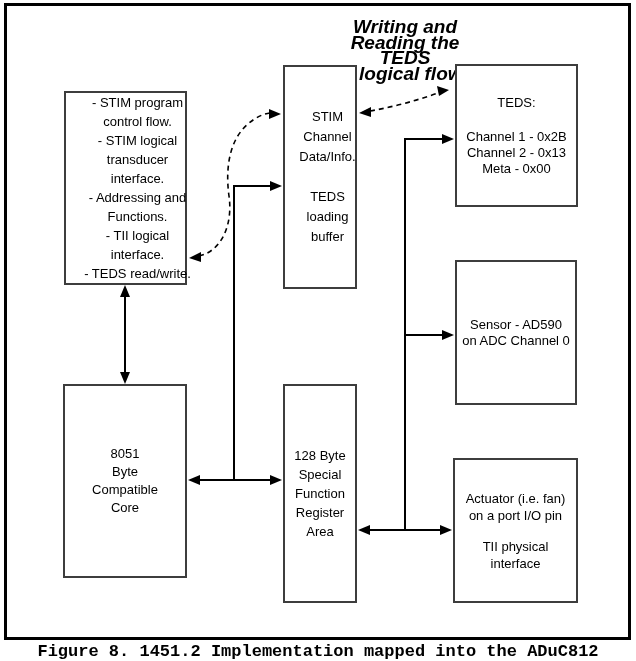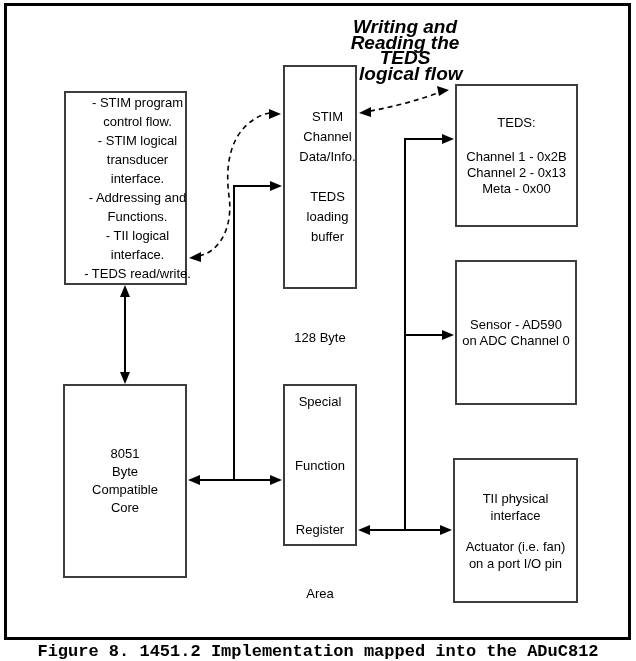--- a/index.html
+++ b/index.html
@@ -14,25 +14,25 @@
   .dbox{
     position:absolute;border:2px solid #3d3d3d;background:#fff;box-sizing:border-box;
     display:flex;flex-direction:column;align-items:center;justify-content:center;
     text-align:center;font-size:13px;line-height:19px;z-index:2;
   }
   .grp{display:block;}
   .ln{white-space:nowrap;}
   #box-stim-functions{left:64px;top:91px;width:123px;height:194px;line-height:19px;font-size:13px;padding-left:24px;}
   #box-stim-channel{left:283px;top:65px;width:74px;height:224px;line-height:20px;padding-left:15px;}
   #box-stim-channel .grp+.grp{margin-top:20px;}
-  #box-teds{left:455px;top:84px;width:123px;height:143px;line-height:16px;}
+  #box-teds{left:455px;top:64px;width:123px;height:143px;line-height:16px;}
   #box-teds .teds-title{margin-bottom:18px;}
   #box-sensor{left:455px;top:260px;width:122px;height:145px;line-height:16px;}
   #box-core{left:63px;top:384px;width:124px;height:194px;line-height:18px;}
-  #box-sfr{left:283px;top:384px;width:74px;height:162px;gap:45px;}
+  #box-sfr{left:283px;top:384px;width:74px;height:219px;}
   #box-actuator{left:453px;top:458px;width:125px;height:145px;line-height:17px;}
   #box-actuator .grp+.grp{margin-top:14px;}
   #annotation{
     position:absolute;left:340px;top:19px;width:130px;text-align:center;
     font-size:19px;line-height:15.5px;font-weight:bold;font-style:italic;z-index:2;
   }
   #caption{
     position:absolute;left:0;top:643px;width:636px;text-align:center;
     font-family:Liberation Mono, monospace;font-weight:bold;font-size:17px;line-height:18px;
   }
@@ -147,23 +147,23 @@
   <div id="box-sfr" class="dbox">
     <div class="ln">128 Byte</div>
     <div class="ln">Special</div>
     <div class="ln">Function</div>
     <div class="ln">Register</div>
     <div class="ln">Area</div>
   </div>
 
   <div id="box-actuator" class="dbox">
     <div class="grp">
+      <div class="ln">Actuator (i.e. fan)</div>
+      <div class="ln">on a port I/O pin</div>
+    </div>
+    <div class="grp">
       <div class="ln">TII physical</div>
       <div class="ln">interface</div>
-    </div>
-    <div class="grp">
-      <div class="ln">Actuator (i.e. fan)</div>
-      <div class="ln">on a port I/O pin</div>
     </div>
   </div>
 
   <div id="caption">Figure 8. 1451.2 Implementation mapped into the ADuC812 Programming Model</div>
 </div>
 
 </body></html>

